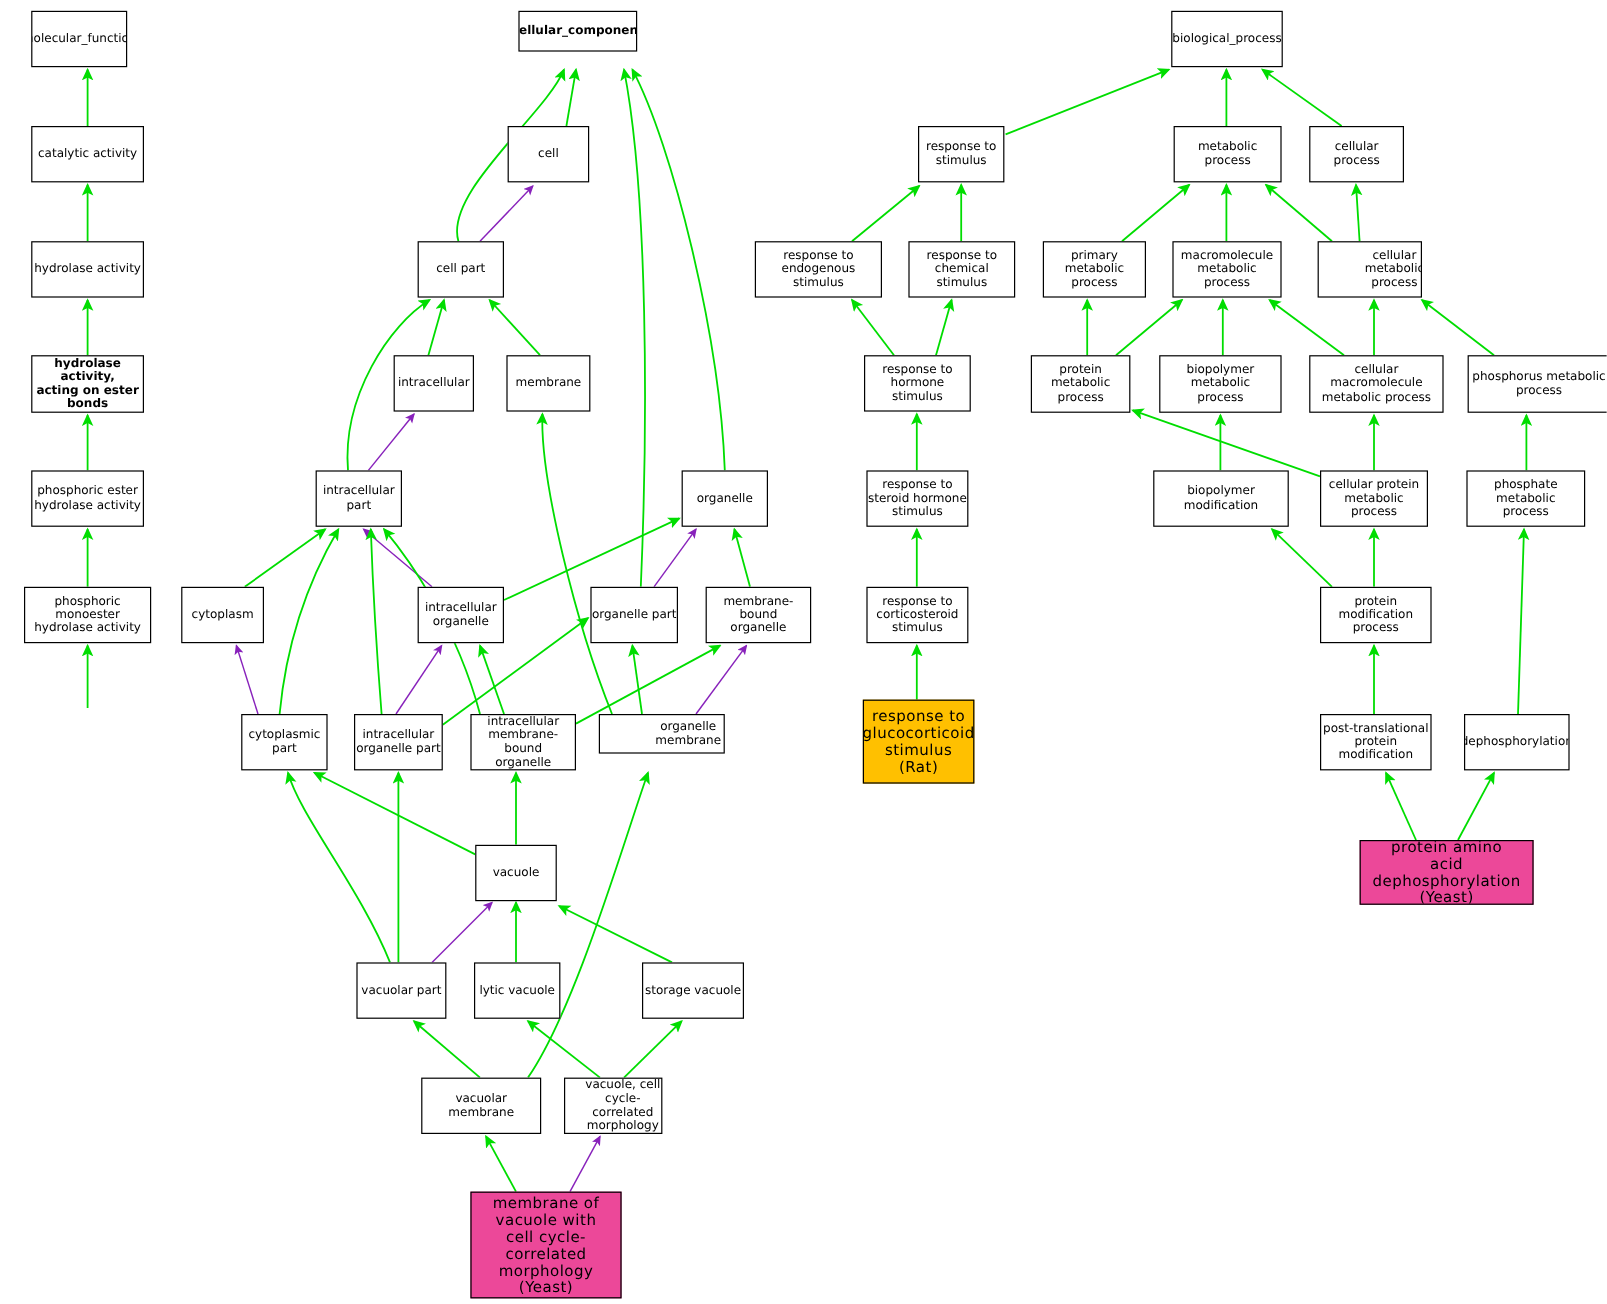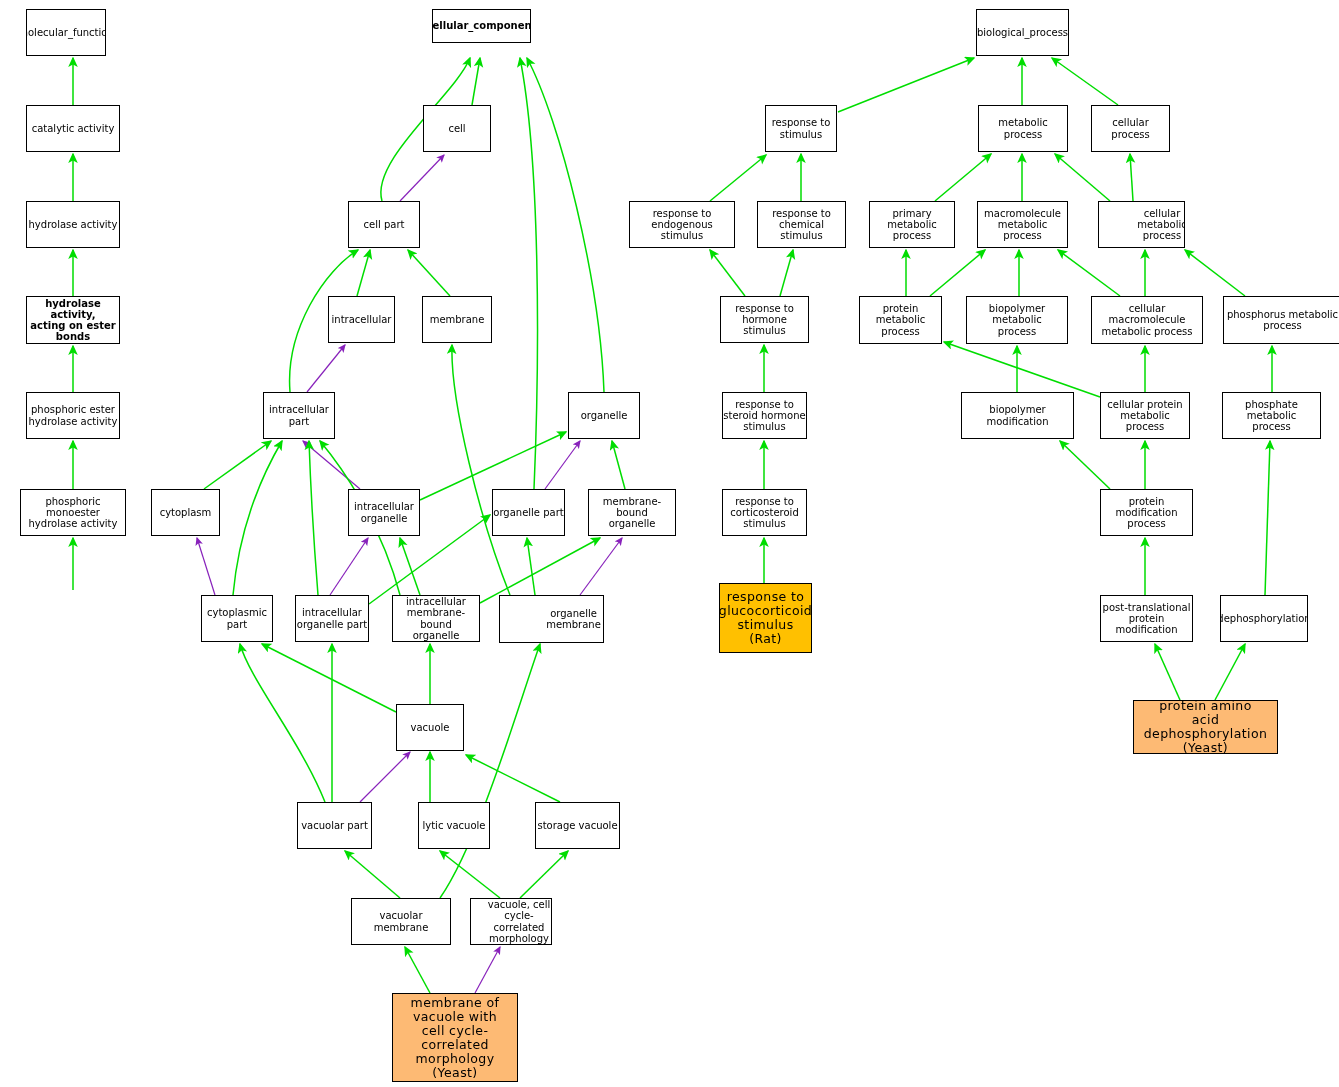--- a/index.html
+++ b/index.html
@@ -24,21 +24,21 @@
     line-height:1.12;
     color:#000000;
     white-space:pre-line;
     overflow:hidden;
     z-index:2;
   }
   .node.s10{font-size:10px;}
   .node.s12{font-size:12.5px;letter-spacing:.4px;}
   .node.gray{background:#d3d3d3;}
   .node.orange{background:#ffc000;}
-  .node.cyan{background:#fdba74;}
+  .node.cyan{background:#ec4899;}
 </style>
 </head>
 <body>
 
 <div id="canvas">
   <svg id="edges" xmlns="http://www.w3.org/2000/svg">
       <defs>
         <marker id="ah-is_a" markerWidth="7" markerHeight="7" refX="6" refY="3.2" orient="auto" markerUnits="strokeWidth">
           <path d="M0,0 L7,3.2 L0,6.4 L1.6,3.2 Z" fill="#00dd00"></path>
         </marker>
@@ -145,24 +145,24 @@
     <div class="node s10" style="left: 492px; top: 489px; width: 73px; height: 47px;">organelle part</div>
     <div class="node s10" style="left: 588px; top: 489px; width: 88px; height: 47px;">membrane-bound
 organelle</div>
     <div class="node s10" style="left: 201px; top: 595px; width: 72px; height: 47px;">cytoplasmic
 part</div>
     <div class="node s10" style="left: 295px; top: 595px; width: 74px; height: 47px;">intracellular
 organelle part</div>
     <div class="node s10" style="left: 392px; top: 595px; width: 88px; height: 47px;">intracellular
 membrane-bound
 organelle</div>
-    <div class="node s10" style="left: 499px; top: 595px; width: 105px; height: 48px; padding-left: 44px;">organelle membrane</div>
+    <div class="node s10" style="left: 499px; top: 595px; width: 105px; height: 33px; padding-left: 44px;">organelle membrane</div>
     <div class="node s10" style="left: 396px; top: 704px; width: 68px; height: 47px;">vacuole</div>
     <div class="node s10" style="left: 297px; top: 802px; width: 75px; height: 47px;">vacuolar part</div>
-    <div class="node s10" style="left: 395px; top: 802px; width: 72px; height: 47px; margin-left: 23px;">lytic vacuole</div>
+    <div class="node s10" style="left: 395px; top: 802px; width: 72px; height: 47px;">lytic vacuole</div>
     <div class="node s10" style="left: 535px; top: 802px; width: 85px; height: 47px;">storage vacuole</div>
     <div class="node s10" style="left: 351px; top: 898px; width: 100px; height: 47px;">vacuolar membrane</div>
     <div class="node s10" style="left: 470px; top: 898px; width: 82px; height: 47px; padding-left: 16px;">vacuole, cell
 cycle-correlated
 morphology</div>
     <div class="node s12 cyan" style="left: 392px; top: 993px; width: 126px; height: 89px;">membrane of
 vacuole with
 cell cycle-correlated
 morphology
 (Yeast)</div>

